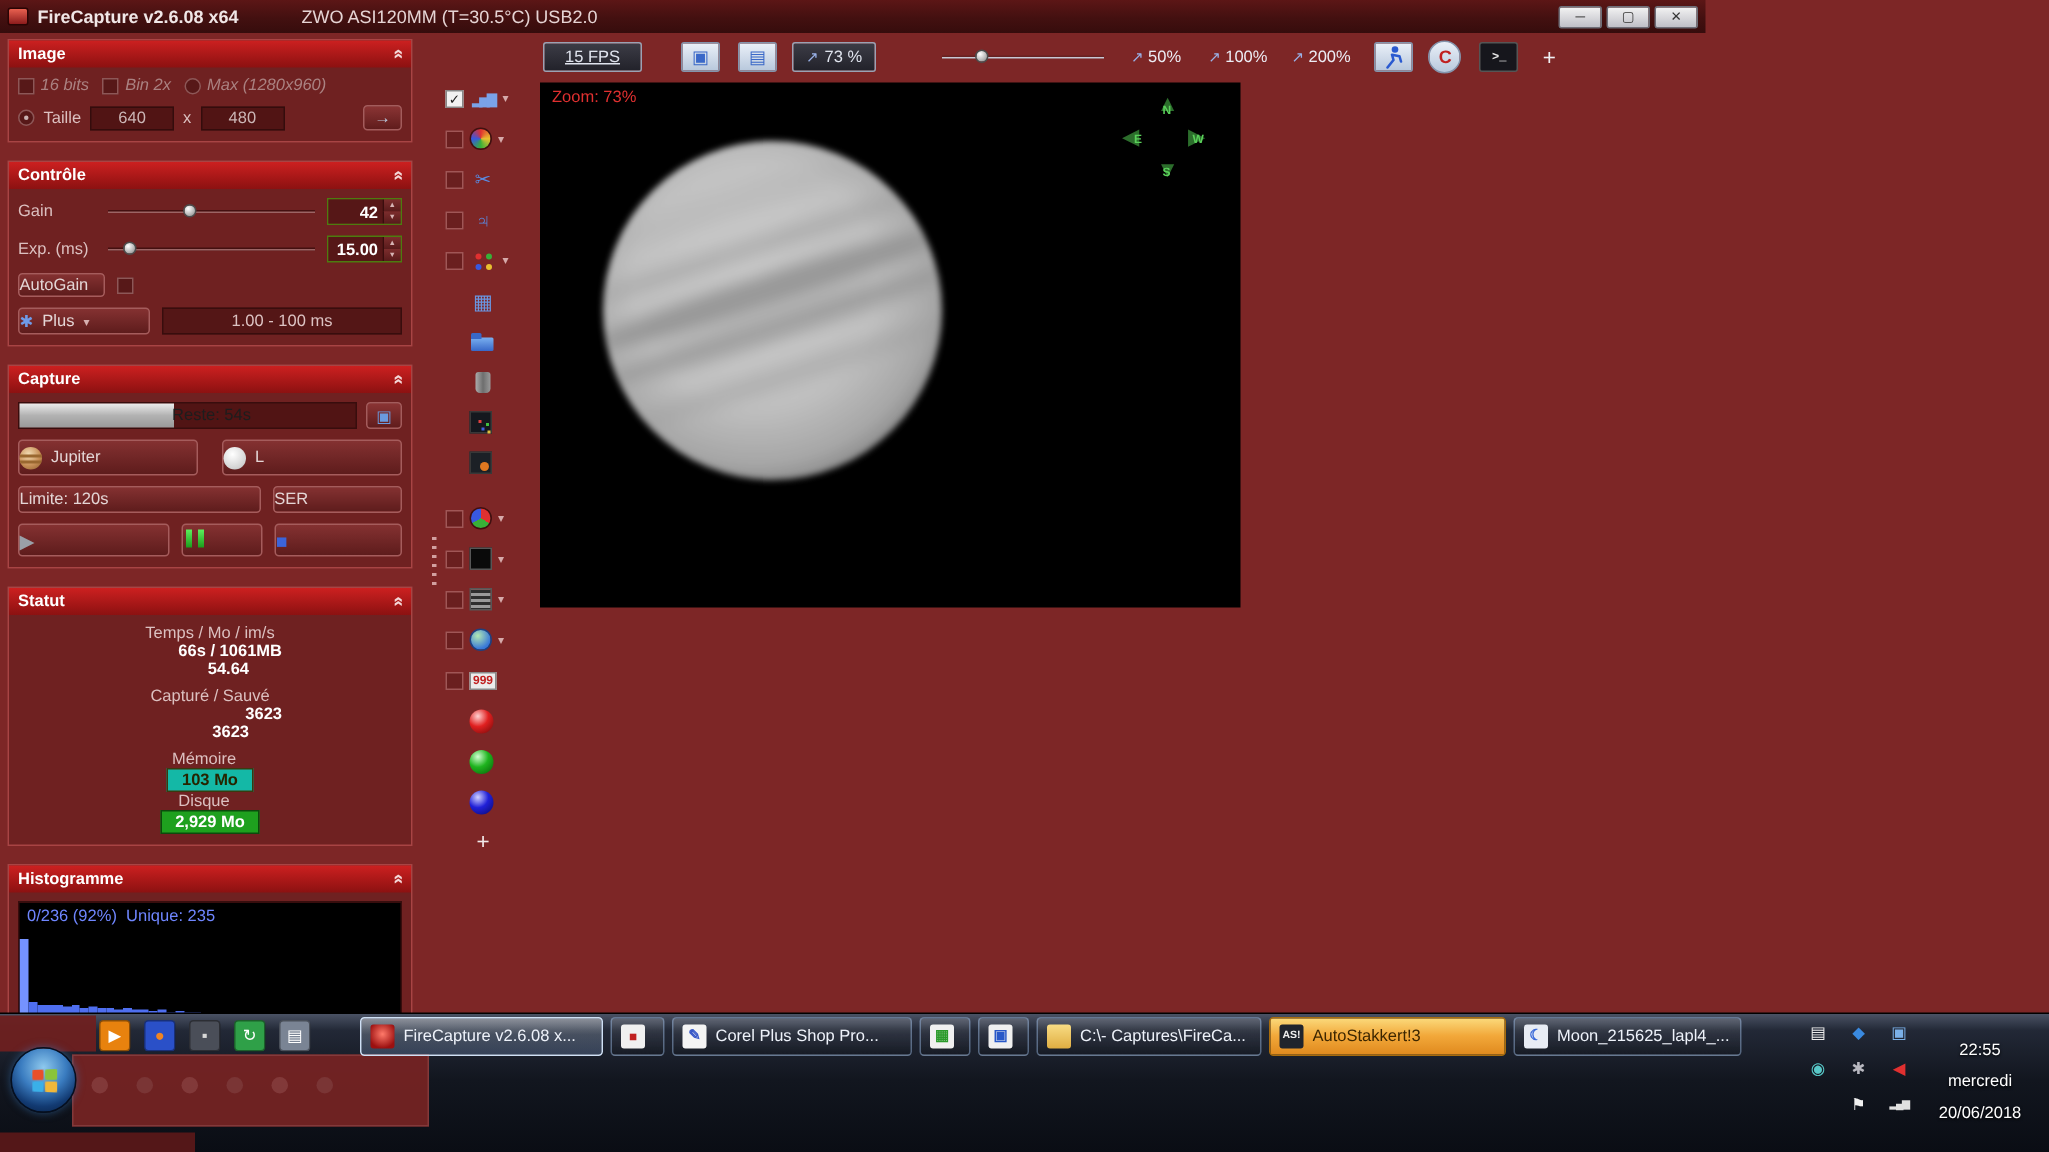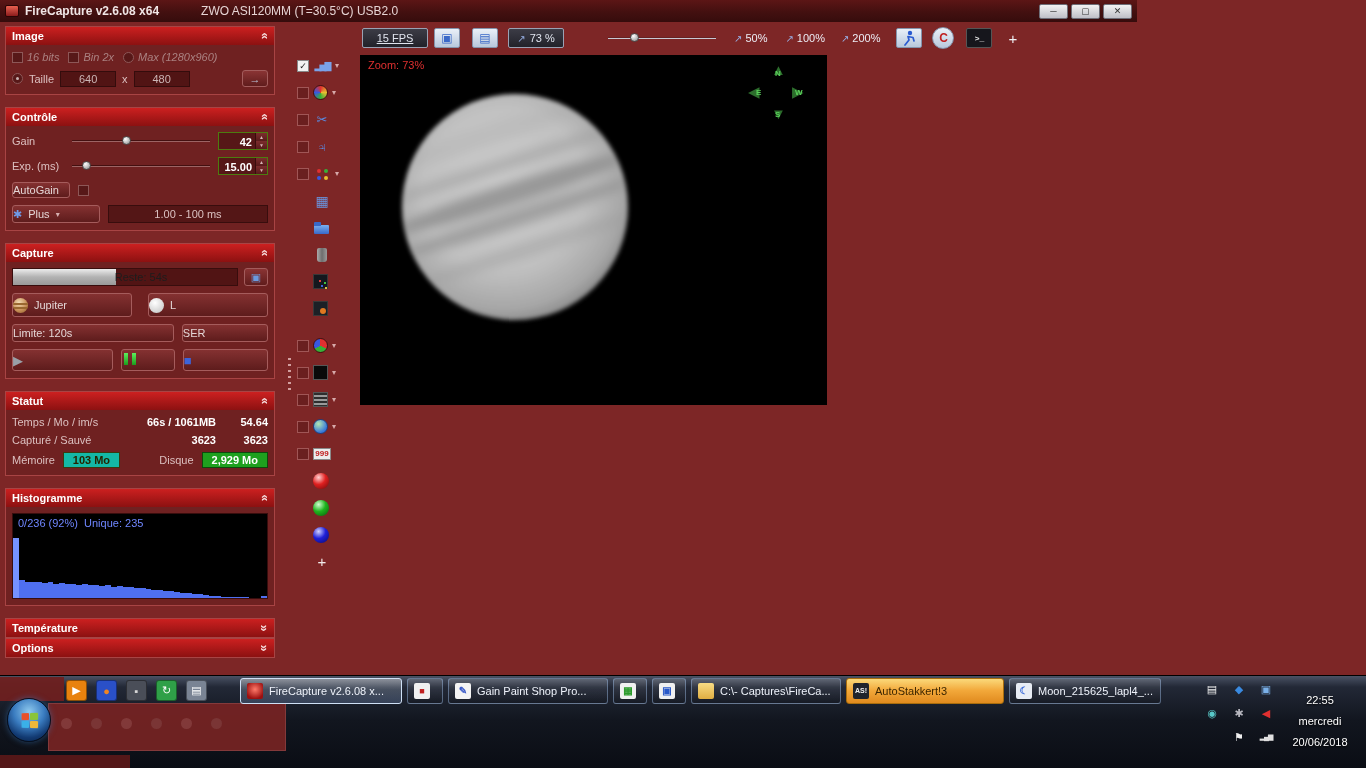--- a/index.html
+++ b/index.html
@@ -44,21 +44,21 @@
 .rangefield{height:18px;background:#541616;border:1px solid #380d0d;color:#dcc2c2;font-size:11px;display:flex;align-items:center;justify-content:center;flex:1;}
 .progress{position:relative;height:18px;background:#511414;border:1px solid #380d0d;flex:1;}
 .progress .fill{position:absolute;left:0;top:0;bottom:0;width:46%;background:linear-gradient(#ececec,#b2b2b2 50%,#9a9a9a);}
 .progress .ptext{position:absolute;inset:0;text-align:center;font-size:11px;color:#1d1d1d;line-height:17px;padding-left:32px;}
 .jupiter-ic{width:15px;height:15px;border-radius:50%;background:radial-gradient(circle at 40% 32%,#f2dcb4,#c89058 55%,#8a5a28);position:relative;overflow:hidden;flex:0 0 auto;}
 .jupiter-ic::after{content:"";position:absolute;left:0;right:0;top:5px;height:2px;background:#9a6830;box-shadow:0 4px 0 #9a6830;}
 .lum-ic{width:15px;height:15px;border-radius:50%;background:radial-gradient(circle at 40% 32%,#ffffff,#d2d2d2 70%,#a6a6a6);flex:0 0 auto;}
 .play-g{color:#9aa0a8;font-size:13px;}
 .pause-g i{display:inline-block;width:4px;height:12px;background:linear-gradient(#5cf05c,#1c9c1c);margin:0 2px;}
 .stop-g{color:#3c64da;font-size:13px;}
-.stat-row{display:flex;font-size:11px;margin-bottom:6px;align-items:center;}
+.stat-row{display:flex;font-size:11px;margin-bottom:6px;align-items:center;flex-direction:column;}
 .stat-row .sl{color:#dcc0c0;flex:1;}
 .stat-row .v1{color:#fff;font-weight:bold;width:96px;text-align:right;}
 .stat-row .v2{color:#fff;font-weight:bold;width:52px;text-align:right;}
 .badge{font-size:11px;font-weight:bold;padding:1px 9px;border:1px solid #3a3a10;}
 .badge.mem{background:#14b8a6;color:#262400;}
 .badge.disk{background:#1ea01e;color:#fff;border-color:#0c4a0c;}
 .histo-box{position:relative;height:86px;background:#000;border:1px solid #380d0d;overflow:hidden;}
 .histo-info{position:absolute;left:5px;top:3px;color:#6f86ff;font-size:11px;white-space:nowrap;}
 .histo-bars{position:absolute;left:0;right:0;bottom:0;height:60px;display:flex;align-items:flex-end;}
 .histo-bar{flex:1;background:#4f6ff0;}
@@ -470,21 +470,21 @@
         <span class="vt-spacer"></span>
         <span class="vt-icon ic-sphere-blue"></span>
       </div>
       <div class="vt-item">
         <span class="vt-spacer"></span>
         <span class="vt-icon ic-plus">+</span>
       </div>
     </div>
 
   <div class="topbar">
-    <button class="tb-btn" style="width:66px;margin-right:6px;text-decoration:underline;">
+    <button class="tb-btn" style="width:66px;margin-right:26px;text-decoration:underline;">
         <span>15 FPS</span>
       </button>
     <button class="tb-icbtn" style="margin-right:12px;">
         <span>▣</span>
       </button>
     <button class="tb-icbtn" style="margin-right:10px;">
         <span>▤</span>
       </button>
     <button class="tb-btn" style="width:56px;margin-right:44px;">
       <span class="zf-arrow">↗</span>
@@ -584,21 +584,21 @@
     <div class="tasks" id="tasks">
         <div class="task-btn active" style="width: 162px;">
           <span class="task-ic tic-firecapture"></span>
           <span class="task-label">FireCapture v2.6.08  x...</span>
         </div>
         <div class="task-btn" style="width: 36px;">
           <span class="task-ic tic-red-app">■</span>
         </div>
         <div class="task-btn" style="width: 160px;">
           <span class="task-ic tic-corel">✎</span>
-          <span class="task-label">Gain Paint Shop Pro...</span>
+          <span class="task-label">Corel Plus Shop Pro...</span>
         </div>
         <div class="task-btn" style="width: 34px;">
           <span class="task-ic tic-green-app">▦</span>
         </div>
         <div class="task-btn" style="width: 34px;">
           <span class="task-ic tic-blue-app">▣</span>
         </div>
         <div class="task-btn" style="width: 150px;">
           <span class="task-ic tic-folder-win"></span>
           <span class="task-label">C:\- Captures\FireCa...</span>

